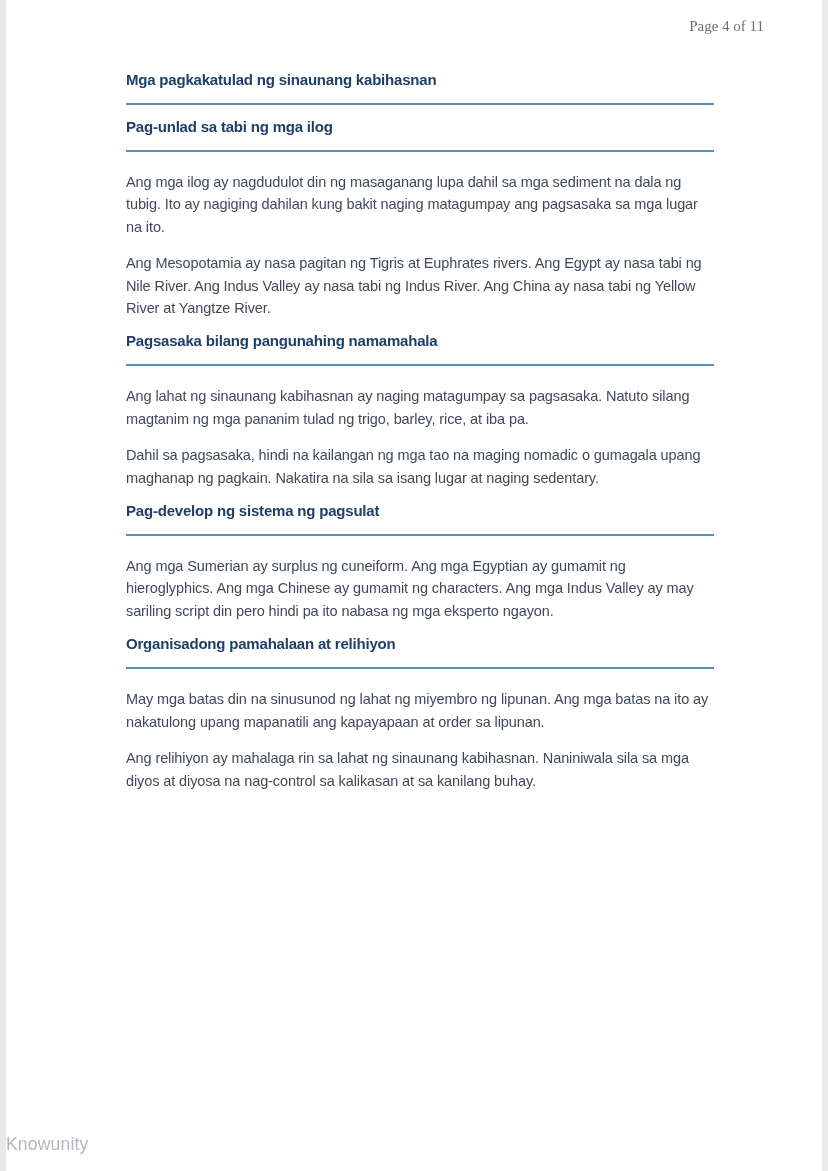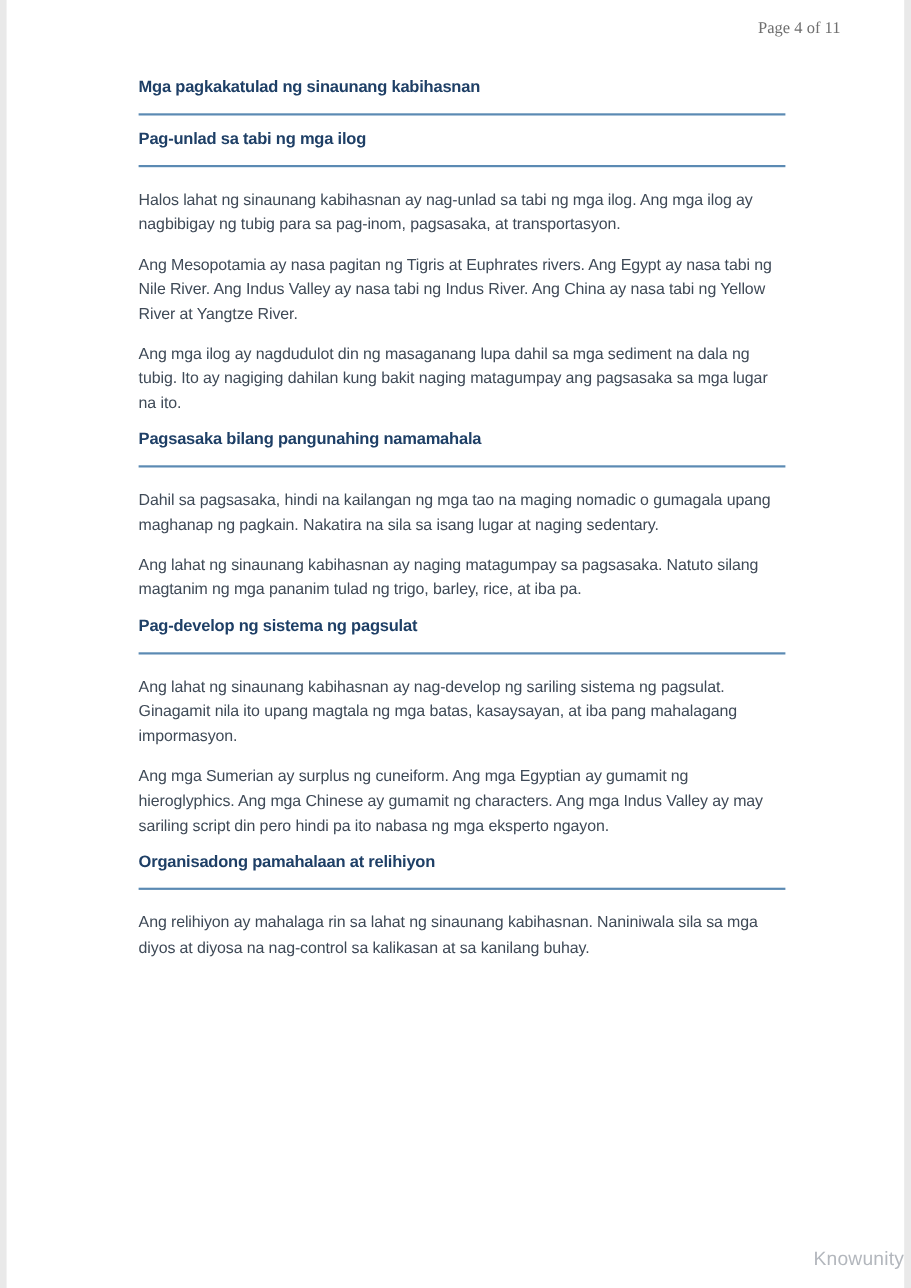--- a/index.html
+++ b/index.html
@@ -55,21 +55,21 @@
     letter-spacing: -0.1px;
     color: var(--body);
     margin: 14px 0 0 0;
   }
   .section-paragraphs > .body-paragraph:first-child { margin-top: 19px; }
   .footer-brand {
     position: absolute;
     bottom: 16px;
     left: 0;
     width: 100%;
-    text-align: right;
+    text-align: left;
     font-size: 17.5px;
     letter-spacing: 0.2px;
     color: var(--footer);
   }
 </style>
 </head>
 <body>
 
 <div class="page">
   <div class="page-number">Page 4 of 11</div>
@@ -77,47 +77,46 @@
   <main class="content" id="sections-container">
   <section class="doc-section">
     <h2 class="section-heading">Mga pagkakatulad ng sinaunang kabihasnan</h2>
     <div class="section-rule"></div>
   </section>
 
   <section class="doc-section">
     <h2 class="section-heading">Pag-unlad sa tabi ng mga ilog</h2>
     <div class="section-rule"></div>
     <div class="section-paragraphs">
-          <p class="body-paragraph">Halos lahat ng sinaunang kabihasnan ay nag-unlad sa tabi ng mga ilog. Ang mga ilog ay nagbibigay ng tubig para sa pag-inom, pagsasaka, at transportasyon.</p>
+          <p class="body-paragraph">Ang mga ilog ay nagdudulot din ng masaganang lupa dahil sa mga sediment na dala ng tubig. Ito ay nagiging dahilan kung bakit naging matagumpay ang pagsasaka sa mga lugar na ito.</p>
           <p class="body-paragraph">Ang Mesopotamia ay nasa pagitan ng Tigris at Euphrates rivers. Ang Egypt ay nasa tabi ng Nile River. Ang Indus Valley ay nasa tabi ng Indus River. Ang China ay nasa tabi ng Yellow River at Yangtze River.</p>
-          <p class="body-paragraph">Ang mga ilog ay nagdudulot din ng masaganang lupa dahil sa mga sediment na dala ng tubig. Ito ay nagiging dahilan kung bakit naging matagumpay ang pagsasaka sa mga lugar na ito.</p>
         </div>
   </section>
 
   <section class="doc-section">
     <h2 class="section-heading">Pagsasaka bilang pangunahing namamahala</h2>
     <div class="section-rule"></div>
     <div class="section-paragraphs">
+          <p class="body-paragraph">Ang lahat ng sinaunang kabihasnan ay naging matagumpay sa pagsasaka. Natuto silang magtanim ng mga pananim tulad ng trigo, barley, rice, at iba pa.</p>
           <p class="body-paragraph">Dahil sa pagsasaka, hindi na kailangan ng mga tao na maging nomadic o gumagala upang maghanap ng pagkain. Nakatira na sila sa isang lugar at naging sedentary.</p>
-          <p class="body-paragraph">Ang lahat ng sinaunang kabihasnan ay naging matagumpay sa pagsasaka. Natuto silang magtanim ng mga pananim tulad ng trigo, barley, rice, at iba pa.</p>
         </div>
   </section>
 
   <section class="doc-section">
     <h2 class="section-heading">Pag-develop ng sistema ng pagsulat</h2>
     <div class="section-rule"></div>
     <div class="section-paragraphs">
-          <p class="body-paragraph">Ang lahat ng sinaunang kabihasnan ay nag-develop ng sariling sistema ng pagsulat. Ginagamit nila ito upang magtala ng mga batas, kasaysayan, at iba pang mahalagang impormasyon.</p>
           <p class="body-paragraph">Ang mga Sumerian ay surplus ng cuneiform. Ang mga Egyptian ay gumamit ng hieroglyphics. Ang mga Chinese ay gumamit ng characters. Ang mga Indus Valley ay may sariling script din pero hindi pa ito nabasa ng mga eksperto ngayon.</p>
         </div>
   </section>
 
   <section class="doc-section">
     <h2 class="section-heading">Organisadong pamahalaan at relihiyon</h2>
     <div class="section-rule"></div>
     <div class="section-paragraphs">
+          <p class="body-paragraph">May mga batas din na sinusunod ng lahat ng miyembro ng lipunan. Ang mga batas na ito ay nakatulong upang mapanatili ang kapayapaan at order sa lipunan.</p>
           <p class="body-paragraph">Ang relihiyon ay mahalaga rin sa lahat ng sinaunang kabihasnan. Naniniwala sila sa mga diyos at diyosa na nag-control sa kalikasan at sa kanilang buhay.</p>
         </div>
   </section>
 </main>
 
   <div class="footer-brand">Knowunity</div>
 </div>
 
 </body></html>

